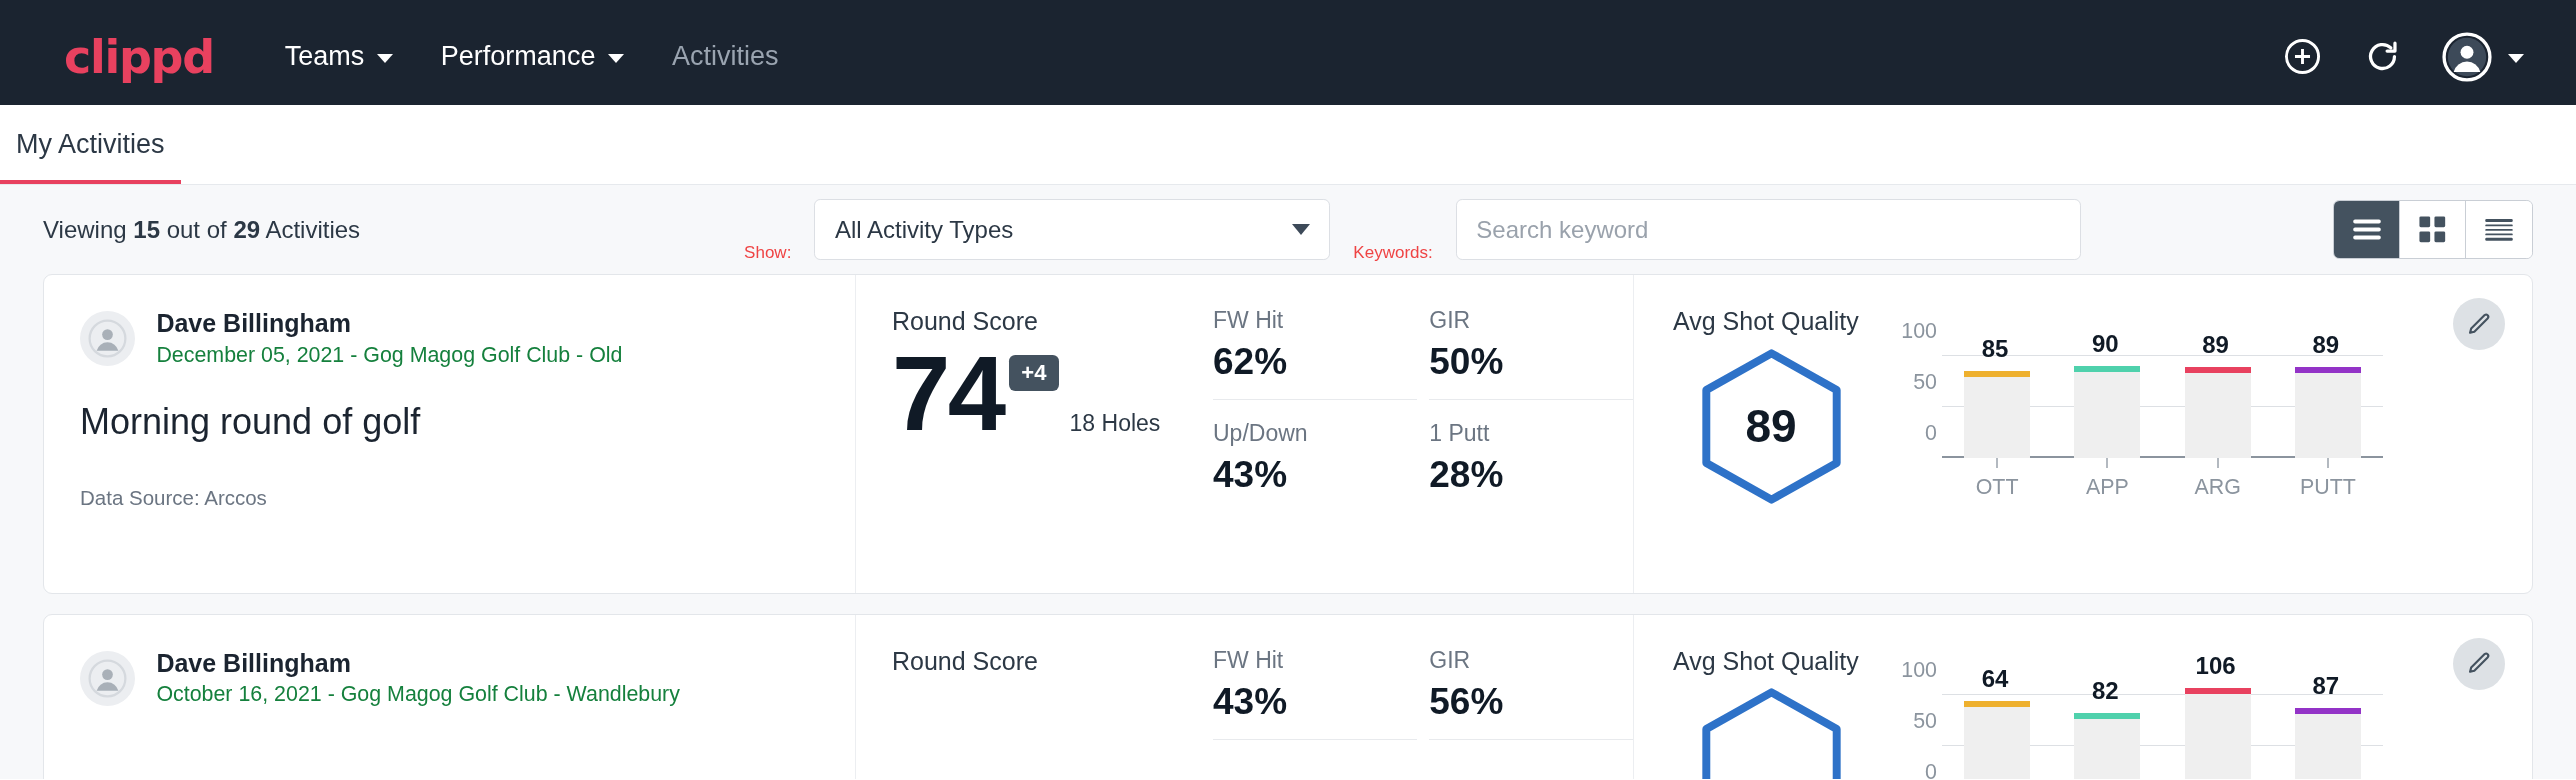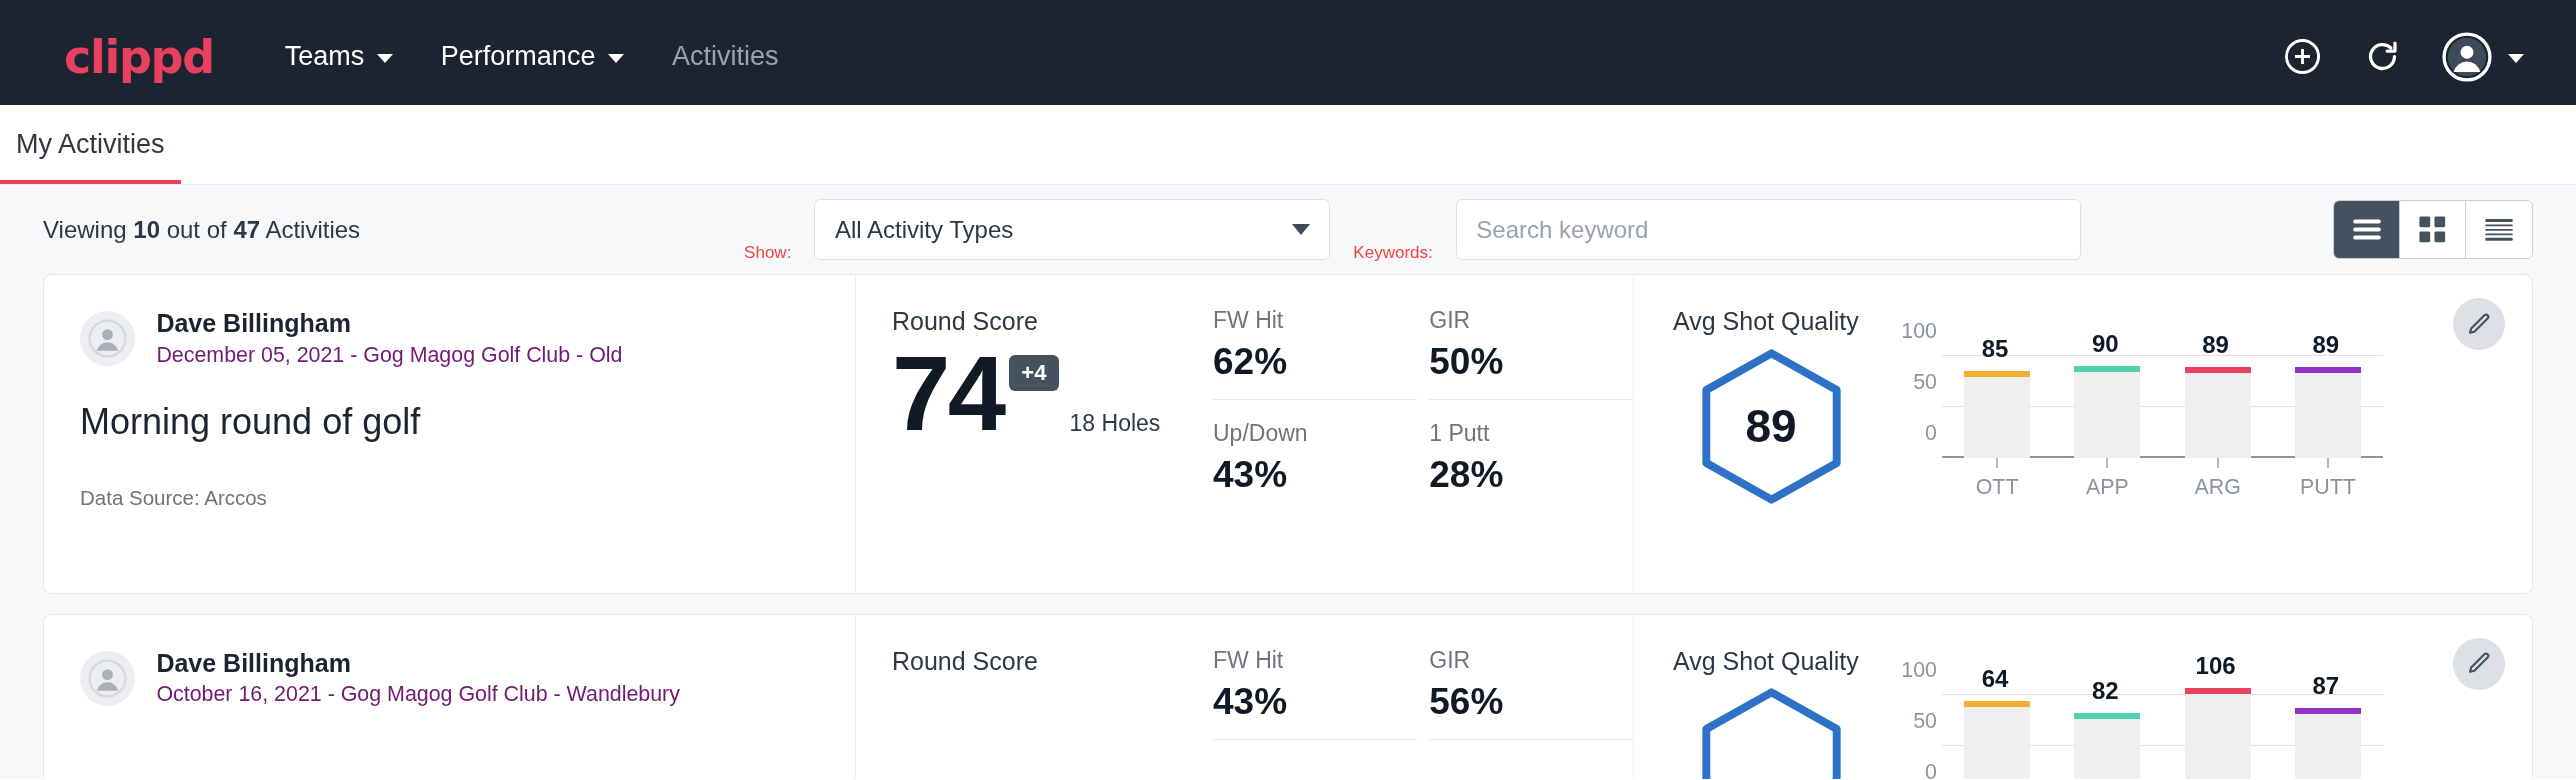--- a/index.html
+++ b/index.html
@@ -155,21 +155,21 @@
     border-right: 0.9px solid #eceef1;
   }
   .who { display: flex; align-items: center; gap: 21.4px; }
   .ava {
     width: 55px; height: 55px; border-radius: 50%;
     background: #eceef1;
     display: flex; align-items: center; justify-content: center;
     flex: none;
   }
   .who-name { font-size: 25px; font-weight: 700; color: #1b2430; line-height: 1.3; }
-  .who-sub { font-size: 21.4px; color: #701a75; line-height: 1.45; }
+  .who-sub { font-size: 21.4px; color: #15803d; line-height: 1.45; }
   .act-title { font-size: 36px; color: #1b2430; margin-top: 30px; }
   .ds { font-size: 20.5px; color: #6b7582; margin-top: 43px; }
 
   .col-score {
     width: 357px;
     padding: 32px 0 0 36px;
   }
   .sec-label { font-size: 25px; color: #2c3845; }
   .score-row { display: flex; align-items: flex-end; margin-top: 5.4px; }
   .score-big {
@@ -292,21 +292,21 @@
 </div>
 
 <div class="tabbar">
   <div class="tab">My Activities</div>
 </div>
 
 <div class="page">
 
   <div class="filterbar">
     <div class="viewing">
-      <span>Viewing </span><b>10</b><span> out of </span><b>47</b><span> Activities</span>
+      <span>Viewing </span><b>15</b><span> out of </span><b>29</b><span> Activities</span>
     </div>
 
     <div class="filter-mid">
       <span class="lbl">Show:</span>
       <div class="select">
         <span>All Activity Types</span>
         <span class="chev"></span>
       </div>
       <span class="lbl">Keywords:</span>
       <input class="search" placeholder="Search keyword" style="">

